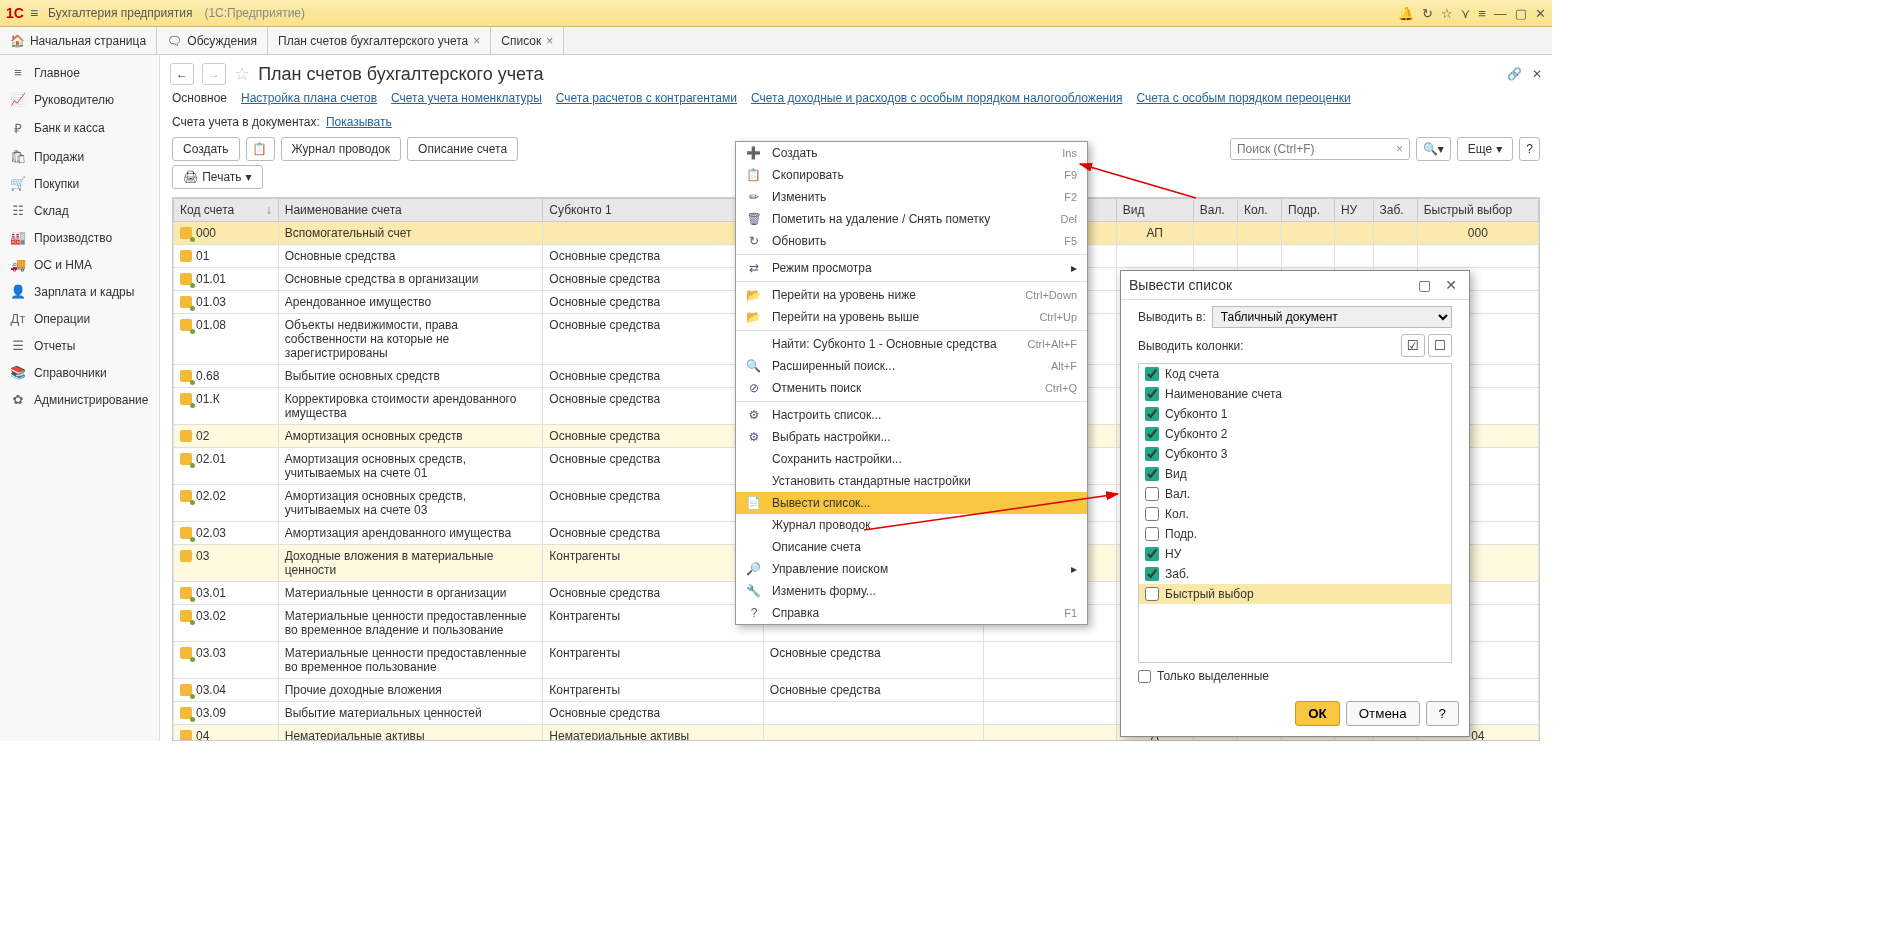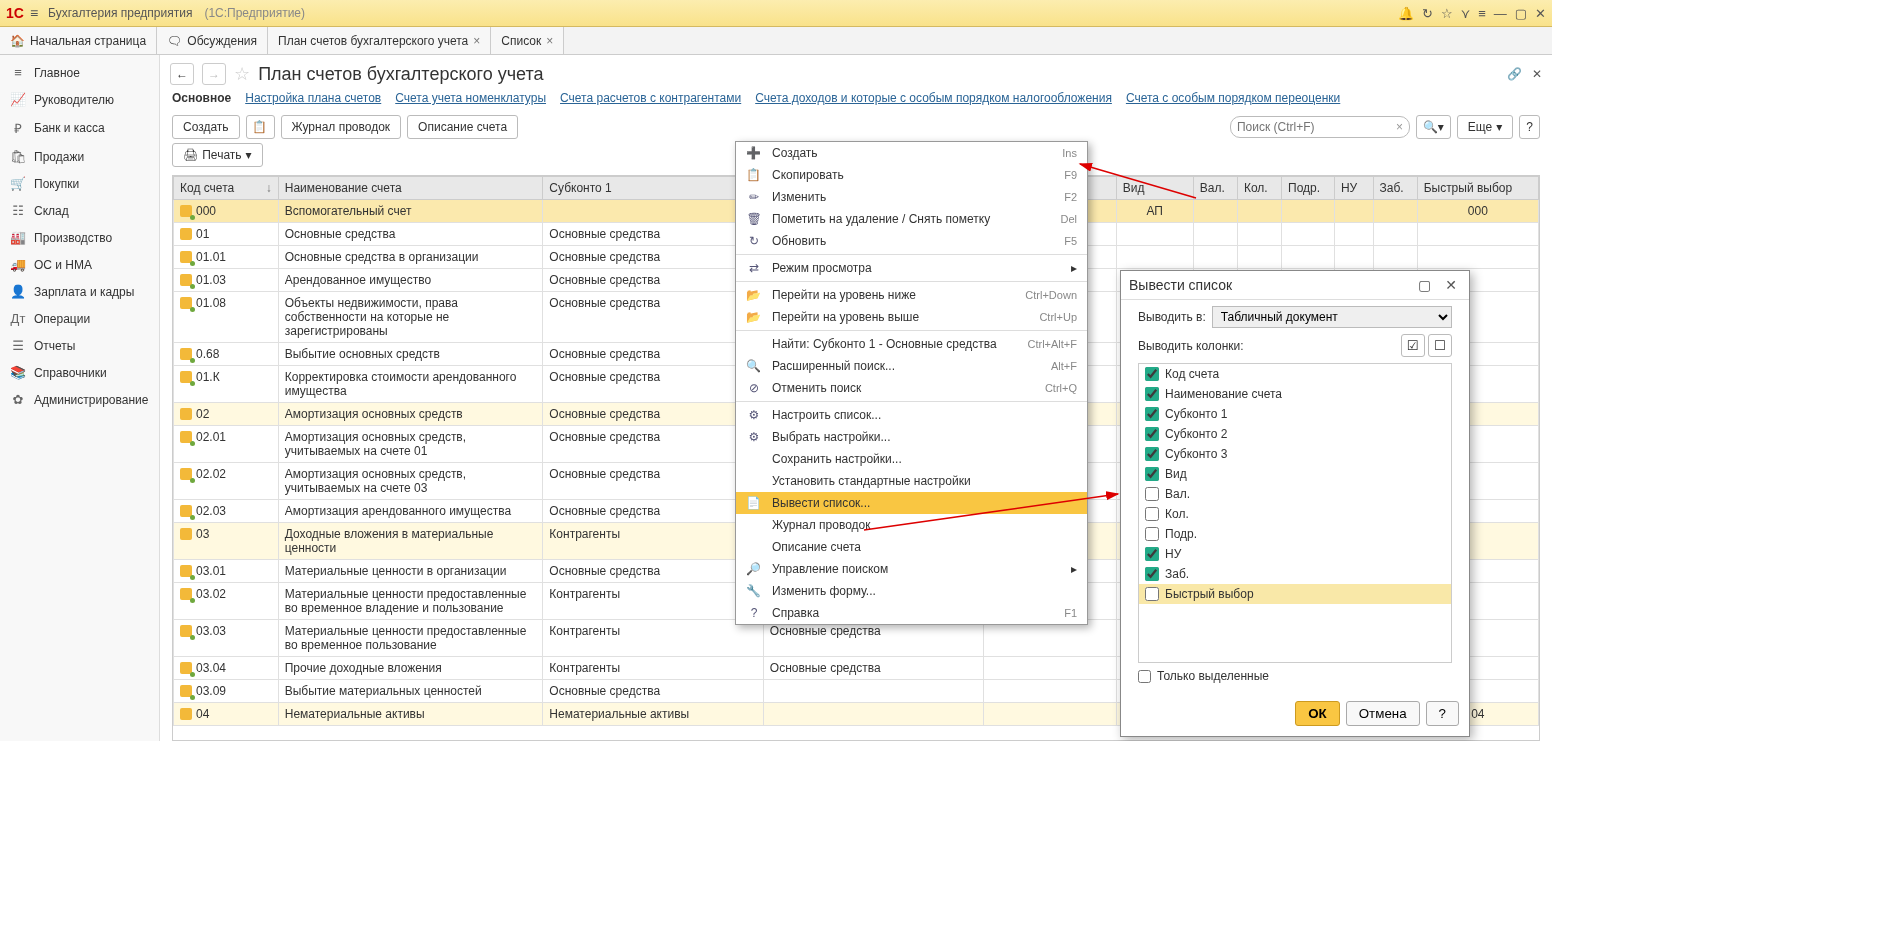--- a/index.html
+++ b/index.html
@@ -19,27 +19,27 @@
 .sidebar .item { display:flex; align-items:center; gap:8px; padding:6px 10px; cursor:pointer; color:#333; }
 .sidebar .icon { width:16px; text-align:center; color:#666; font-size:13px; }
 .content { flex:1; display:flex; flex-direction:column; position:relative; }
 .hdr { padding:8px 10px 4px; display:flex; align-items:center; gap:8px; }
 .navarrow { width:24px; height:22px; border:1px solid #ccc; border-radius:3px; display:flex; align-items:center; justify-content:center; color:#333; background:#fff; cursor:pointer; }
 .hdr h1 { font-size:18px; font-weight:normal; }
 .hdr .rightlinks { margin-left:auto; display:flex; gap:10px; color:#555; }
 .hdr .rightlinks span { cursor:pointer; }
 .subnav { padding: 2px 12px 6px; display:flex; gap:14px; flex-wrap:wrap; }
 .subnav a { color:#2a6496; text-decoration:underline; cursor:pointer; font-size:12px; }
-.subnav .active { color:#333; text-decoration:none; font-weight:bold; }
+.subnav .active { color:#333; text-decoration:none; font-weight:normal; }
 .inline { padding:4px 12px; display:flex; align-items:center; gap:6px; }
 .inline a { color:#2a6496; text-decoration:underline; cursor:pointer; }
 .toolbar { padding:4px 12px; display:flex; gap:6px; align-items:center; }
 .btn { border:1px solid #bbb; border-radius:3px; padding:4px 10px; background:#fff; cursor:pointer; display:flex; align-items:center; gap:4px; color:#333; }
 .btn.icon-only{padding:4px 6px;}
-.searchfield { border:1px solid #bbb; border-radius:10px; padding:3px 6px; width:180px; display:flex; align-items:flex-start; gap:4px; color:#999; }
+.searchfield { border:1px solid #bbb; border-radius:3px; padding:3px 6px; width:180px; display:flex; align-items:flex-start; gap:4px; color:#999; }
 .searchfield input { border:none; outline:none; width:100%; font-size:12px; color:#333; }
 .grid { flex:1; overflow:auto; margin:4px 12px 0; border:1px solid #ccc; }
 .grid table { width:100%; border-collapse:collapse; }
 .grid th { background:#e8e8e8; border:1px solid #ccc; padding:4px 6px; text-align:left; font-weight:normal; color:#333; font-size:12px; }
 .grid td { border:1px solid #e0e0e0; padding:4px 6px; font-size:12px; vertical-align:top; }
 .grid tbody tr.sel td { background:#fbe9ad; }
 .grid tbody tr.hl td { background:#fff9e0; }
 .codecell { display:flex; align-items:center; gap:4px; }
 .ticon{ display:inline-block; width:12px; height:12px; background:#f3b939; border-radius:2px; position:relative; }
 .ticon.y::after{content:""; position:absolute; width:5px; height:5px; background:#6fa83e; border-radius:50%; right:-3px; bottom:-3px;}
@@ -171,23 +171,27 @@
       <div class="rightlinks">
         <span>🔗</span>
         <span>✕</span>
       </div>
     </div>
     <div class="subnav" id="subnav">
         <a class="active">Основное</a>
         <a>Настройка плана счетов</a>
         <a>Счета учета номенклатуры</a>
         <a>Счета расчетов с контрагентами</a>
-        <a>Счета доходов и которые с особым порядком налогообложения</a>
+        <a>Счета доходные и расходов с особым порядком налогообложения</a>
         <a>Счета с особым порядком переоценки</a>
       </div>
+    <div class="inline">
+      <span>Счета учета в документах:</span>
+      <a>Показывать</a>
+    </div>
     <div class="toolbar">
       <div class="btn">
           <span>Создать</span>
         </div>
       <div class="btn icon-only">📋</div>
       <div class="btn">
           <span>Журнал проводок</span>
         </div>
       <div class="btn">
           <span>Описание счета</span>

